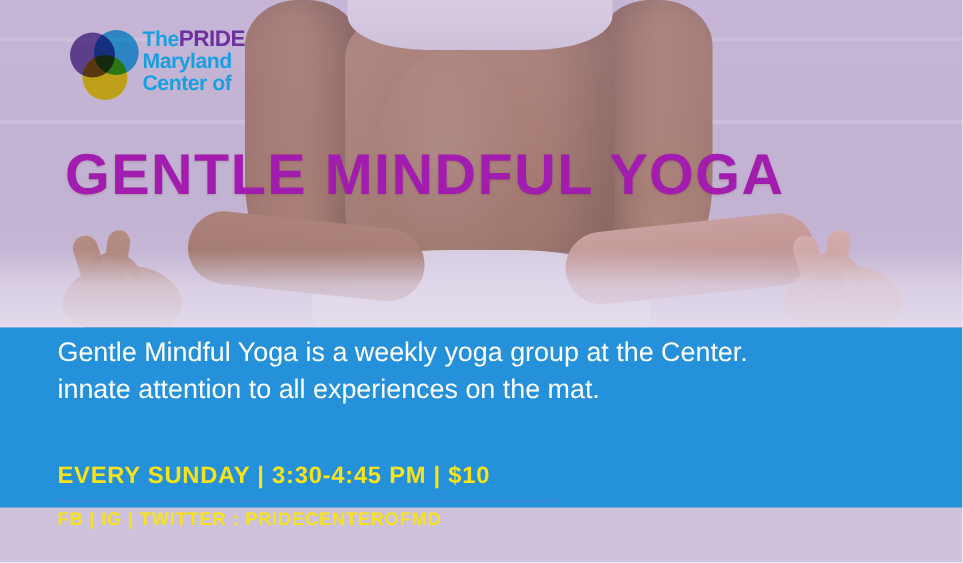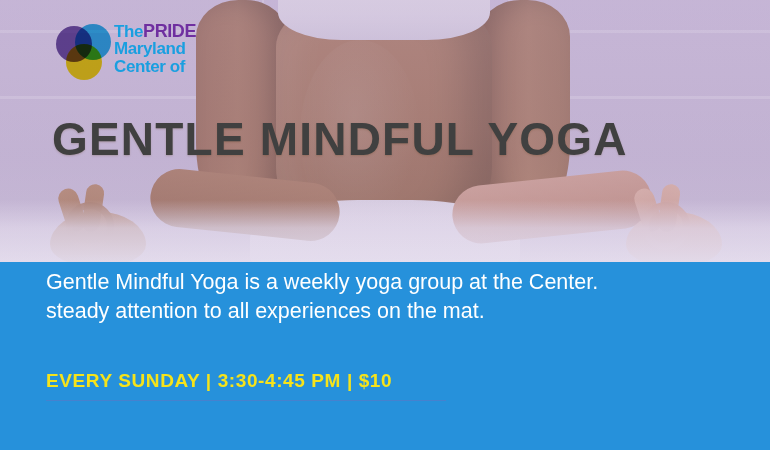--- a/index.html
+++ b/index.html
@@ -231,32 +231,32 @@
   }
 
   
   .headline {
     position: absolute;
     left: 52px;
     top: 112px;
     font-size: 46px;
     font-weight: bold;
     letter-spacing: 1.2px;
-    color: #404040;
+    color: #a21caf;
     white-space: nowrap;
     text-shadow: 0 1px 2px rgba(90,60,20,0.22);
   }
 
   
   .blue-panel {
     position: absolute;
     left: 0;
     top: 262px;
     width: 770px;
-    height: 188px;
+    height: 144px;
     background: #2691db;
   }
 
   .body-copy {
     position: absolute;
     left: 46px;
     top: 6px;
     width: 690px;
     color: #ffffff;
     font-size: 21.5px;
@@ -361,23 +361,24 @@
       <div class="logo-line">Center of</div>
     </div>
   </div>
 
   <div class="headline">GENTLE MINDFUL YOGA</div>
 
   <div class="blue-panel">
 
     <div class="body-copy">
       <span class="l">Gentle Mindful Yoga is a weekly yoga group at the Center.</span>
-      <span class="l">steady attention to all experiences on the mat.</span>
+      <span class="l">innate attention to all experiences on the mat.</span>
     </div>
 
     <div class="schedule">EVERY SUNDAY  |   3:30-4:45 PM  |   $10</div>
 
     <div class="divider"></div>
 
+    <div class="socials">FB | IG | TWITTER : PRIDECENTEROFMD</div>
 
 
   </div>
 </div>
 
 </body></html>

